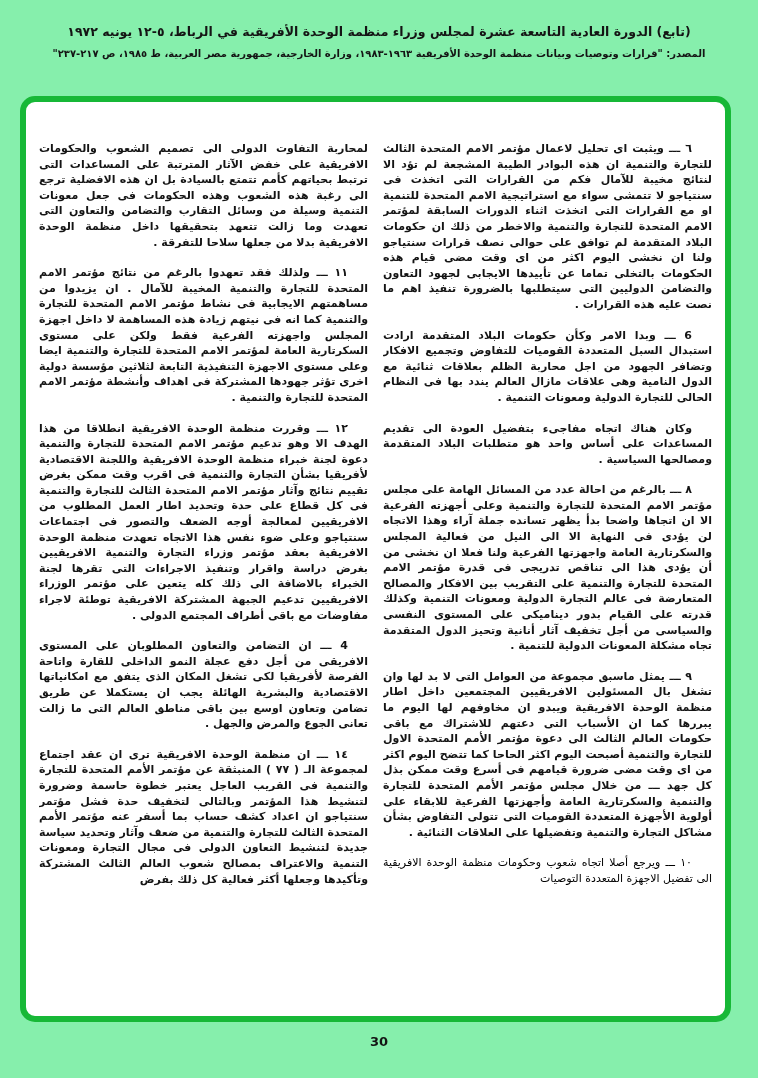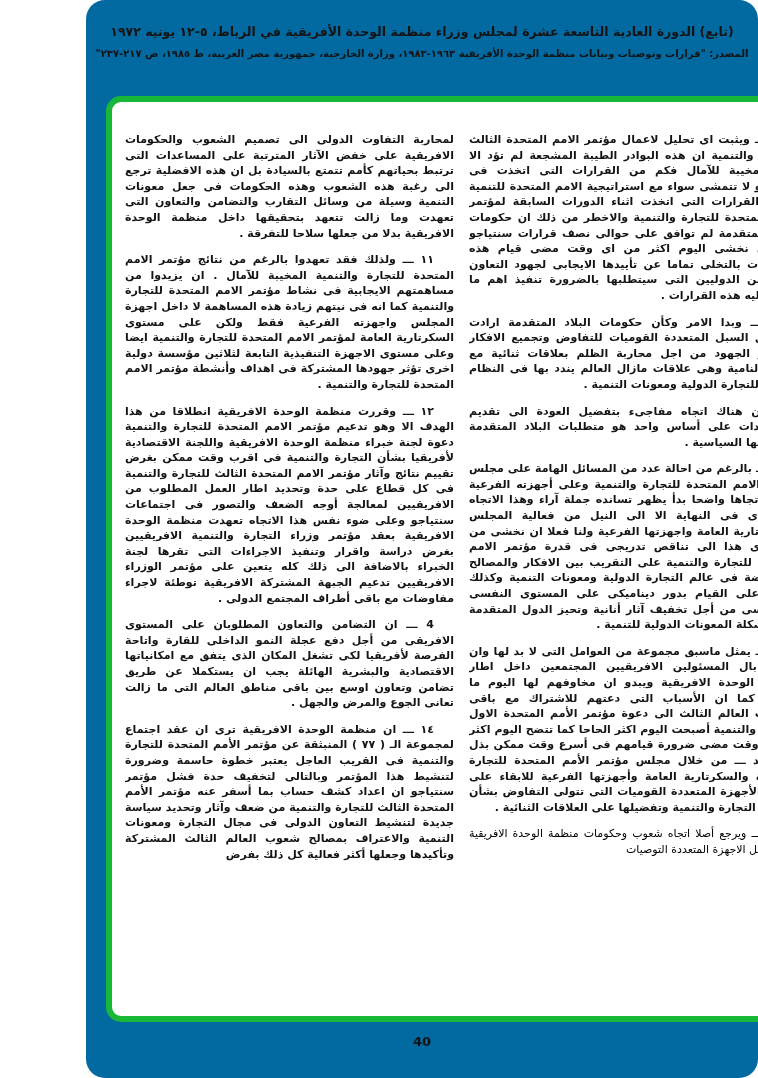--- a/index.html
+++ b/index.html
@@ -7,24 +7,23 @@
     padding: 0;
     background: #ffffff;
     width: 758px;
     height: 1078px;
     overflow: hidden;
     font-family: "DejaVu Sans", sans-serif;
     color: #141414;
   }
   .page {
     position: relative;
-    width: 672px;
+    width: 758px;
     height: 1078px;
-    background: #0369a1;
-    border-radius: 19px;
+    background: #86efac;
   }
   
   .header {
     position: absolute;
     top: 24px;
     left: 0;
     width: 100%;
     text-align: center;
     direction: rtl;
   }
@@ -64,21 +63,21 @@
   .col {
     flex: 1 1 0;
     direction: rtl;
     text-align: justify;
     font-size: 11px;
     line-height: 15.6px;
     font-weight: bold;
     overflow: hidden;
   }
   .para {
-    margin: 6px 0 11px 0;
+    margin: 15px 0 11px 0;
   }
   .para.indent { text-indent: 20px; }
   .para.strong { font-weight: normal; color: #000; }
   
   .pagenum {
     position: absolute;
     top: 1034px;
     left: 0;
     width: 100%;
     text-align: center;
@@ -112,15 +111,15 @@
         <p class="para">لمحاربة التفاوت الدولى الى تصميم الشعوب والحكومات الافريقية على خفض الآثار المترتبة على المساعدات التى ترتبط بحياتهم كأمم تتمتع بالسيادة بل ان هذه الافضلية ترجع الى رغبة هذه الشعوب وهذه الحكومات فى جعل معونات التنمية وسيلة من وسائل التقارب والتضامن والتعاون التى تعهدت وما زالت تتعهد بتحقيقها داخل منظمة الوحدة الافريقية بدلا من جعلها سلاحا للتفرقة .</p>
         <p class="para indent">١١ ـــ ولذلك فقد تعهدوا بالرغم من نتائج مؤتمر الامم المتحدة للتجارة والتنمية المخيبة للآمال . ان يزيدوا من مساهمتهم الايجابية فى نشاط مؤتمر الامم المتحدة للتجارة والتنمية كما انه فى نيتهم زيادة هذه المساهمة لا داخل اجهزة المجلس واجهزته الفرعية فقط ولكن على مستوى السكرتارية العامة لمؤتمر الامم المتحدة للتجارة والتنمية ايضا وعلى مستوى الاجهزة التنفيذية التابعة لثلاثين مؤسسة دولية اخرى تؤثر جهودها المشتركة فى اهداف وأنشطة مؤتمر الامم المتحدة للتجارة والتنمية .</p>
         <p class="para indent">١٢ ـــ وقررت منظمة الوحدة الافريقية انطلاقا من هذا الهدف الا وهو تدعيم مؤتمر الامم المتحدة للتجارة والتنمية دعوة لجنة خبراء منظمة الوحدة الافريقية واللجنة الاقتصادية لأفريقيا بشأن التجارة والتنمية فى اقرب وقت ممكن بغرض تقييم نتائج وآثار مؤتمر الامم المتحدة الثالث للتجارة والتنمية فى كل قطاع على حدة وتحديد اطار العمل المطلوب من الافريقيين لمعالجة أوجه الضعف والتصور فى اجتماعات سنتياجو وعلى ضوء نفس هذا الاتجاه تعهدت منظمة الوحدة الافريقية بعقد مؤتمر وزراء التجارة والتنمية الافريقيين بغرض دراسة واقرار وتنفيذ الاجراءات التى تقرها لجنة الخبراء بالاضافة الى ذلك كله يتعين على مؤتمر الوزراء الافريقيين تدعيم الجبهة المشتركة الافريقية توطئة لاجراء مفاوضات مع باقى أطراف المجتمع الدولى .</p>
         <p class="para indent">4 ـــ ان التضامن والتعاون المطلوبان على المستوى الافريقى من أجل دفع عجلة النمو الداخلى للقارة واتاحة الفرصة لأفريقيا لكى تشغل المكان الذى يتفق مع امكانياتها الاقتصادية والبشرية الهائلة يجب ان يستكملا عن طريق تضامن وتعاون اوسع بين باقى مناطق العالم التى ما زالت تعانى الجوع والمرض والجهل .</p>
         <p class="para indent">١٤ ـــ ان منظمة الوحدة الافريقية ترى ان عقد اجتماع لمجموعة الـ ( ٧٧ ) المنبثقة عن مؤتمر الأمم المتحدة للتجارة والتنمية فى القريب العاجل يعتبر خطوة حاسمة وضرورة لتنشيط هذا المؤتمر وبالتالى لتخفيف حدة فشل مؤتمر سنتياجو ان اعداد كشف حساب بما أسفر عنه مؤتمر الأمم المتحدة الثالث للتجارة والتنمية من ضعف وآثار وتحديد سياسة جديدة لتنشيط التعاون الدولى فى مجال التجارة ومعونات التنمية والاعتراف بمصالح شعوب العالم الثالث المشتركة وتأكيدها وجعلها أكثر فعالية كل ذلك بفرض</p>
       </div>
 
     </div>
   </div>
 
-  <div class="pagenum">40</div>
+  <div class="pagenum">30</div>
 
 </div>
 
 </body></html>

